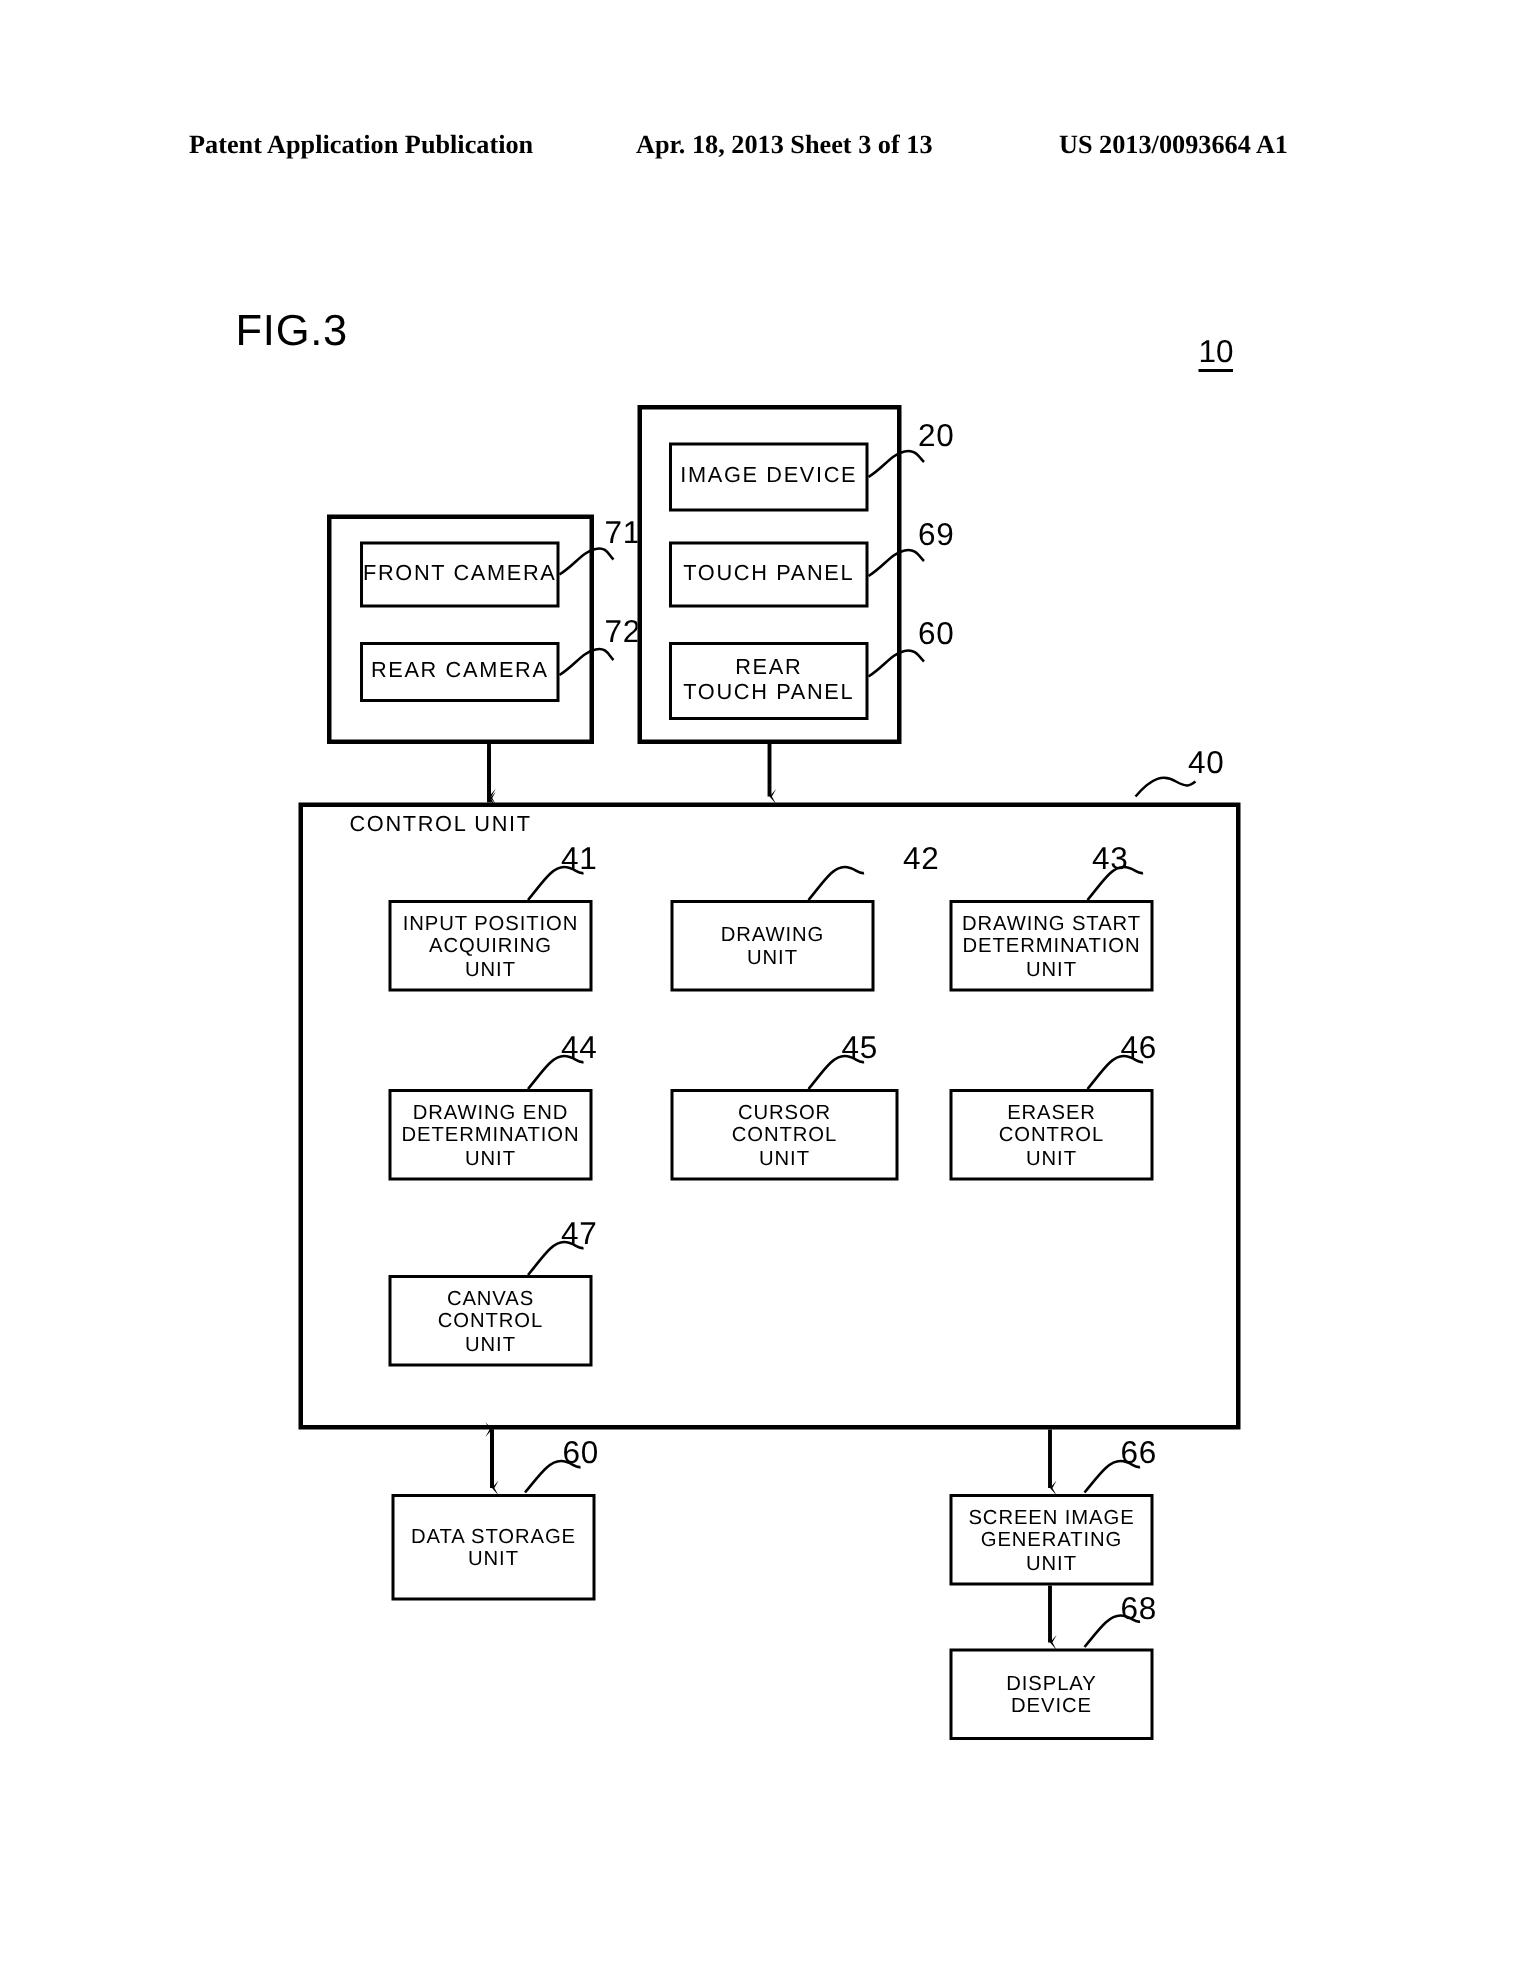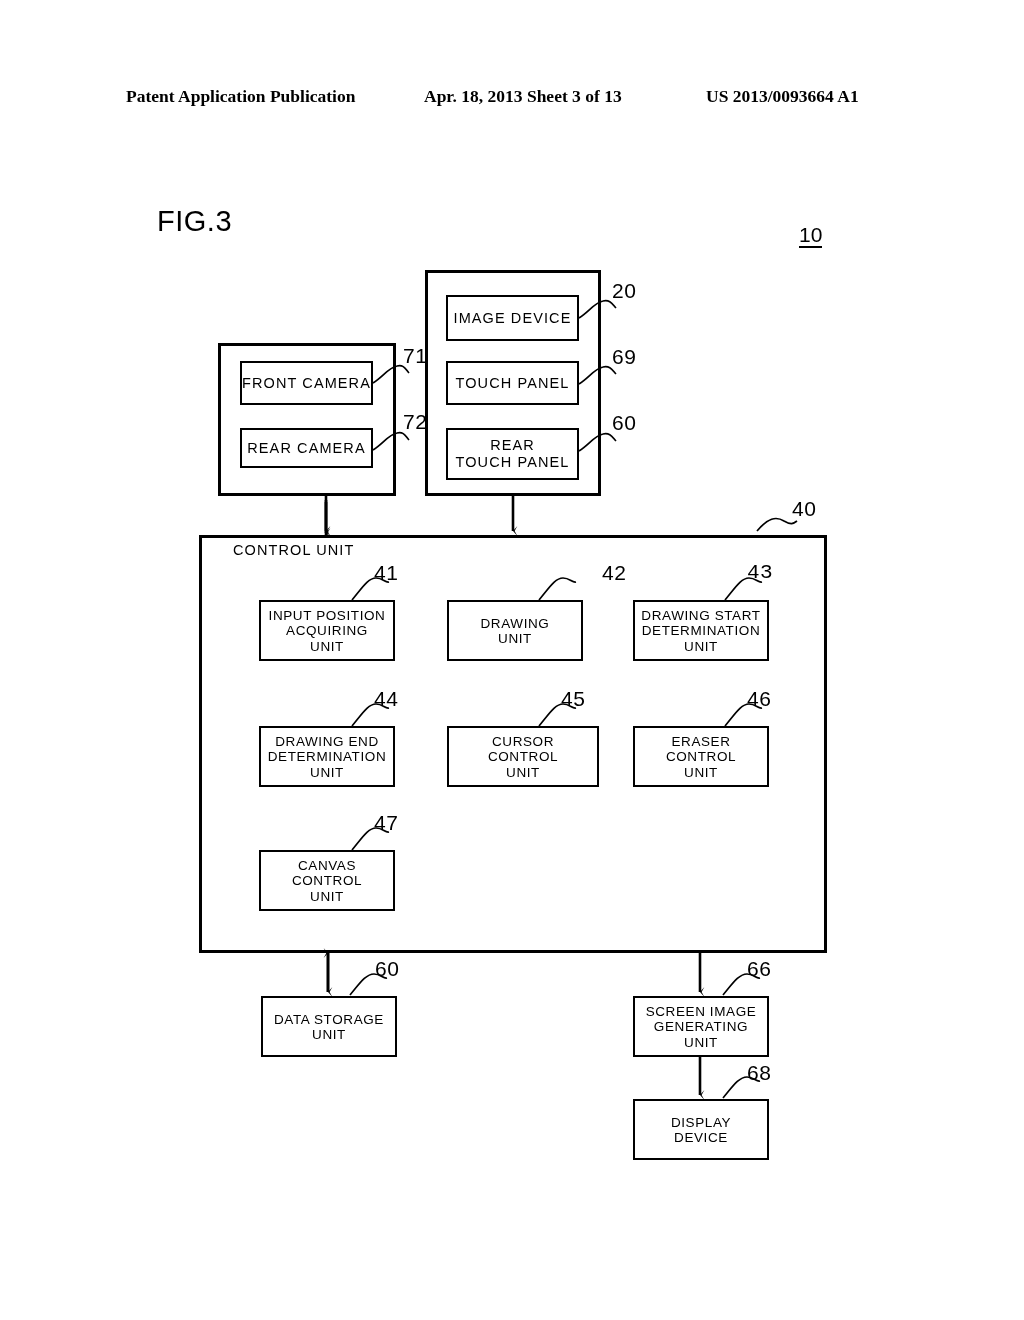--- a/index.html
+++ b/index.html
@@ -174,21 +174,21 @@
   <div class="box-label smaller">DRAWING
 UNIT</div>
 </div>
 <div class="ref" style="left:561px; top:562px;margin-left:41px;">42</div>
 
 <div class="box-thin" style="left:633px; top:600px; width:136px; height:61px;">
   <div class="box-label smaller">DRAWING START
 DETERMINATION
 UNIT</div>
 </div>
-<div class="ref" style="left:747px; top:562px;font-family:Liberation Mono, monospace;">43</div>
+<div class="ref" style="left:728px; top:562px;">43</div>
 
 <div class="box-thin" style="left:259px; top:726px; width:136px; height:61px;">
   <div class="box-label smaller">DRAWING END
 DETERMINATION
 UNIT</div>
 </div>
 <div class="ref" style="left:374px; top:688px;text-align:center;">44</div>
 
 <div class="box-thin" style="left:447px; top:726px; width:152px; height:61px;">
   <div class="box-label smaller">CURSOR
@@ -204,21 +204,21 @@
 </div>
 <div class="ref" style="left:747px; top:688px;">46</div>
 
 <div class="box-thin" style="left:259px; top:850px; width:136px; height:61px;">
   <div class="box-label smaller">CANVAS
 CONTROL
 UNIT</div>
 </div>
 <div class="ref" style="left:374px; top:812px;">47</div>
 
-<div class="box-thin" style="left:261px; top:996px; width:136px; height:61px;">
+<div class="box-thin" style="left:261px; top:996px; width:136px; height:71px;">
   <div class="box-label smaller">DATA STORAGE
 UNIT</div>
 </div>
 <div class="ref" style="left:375px; top:958px;">60</div>
 
 <div class="box-thin" style="left:633px; top:996px; width:136px; height:61px;">
   <div class="box-label smaller">SCREEN IMAGE
 GENERATING
 UNIT</div>
 </div>

